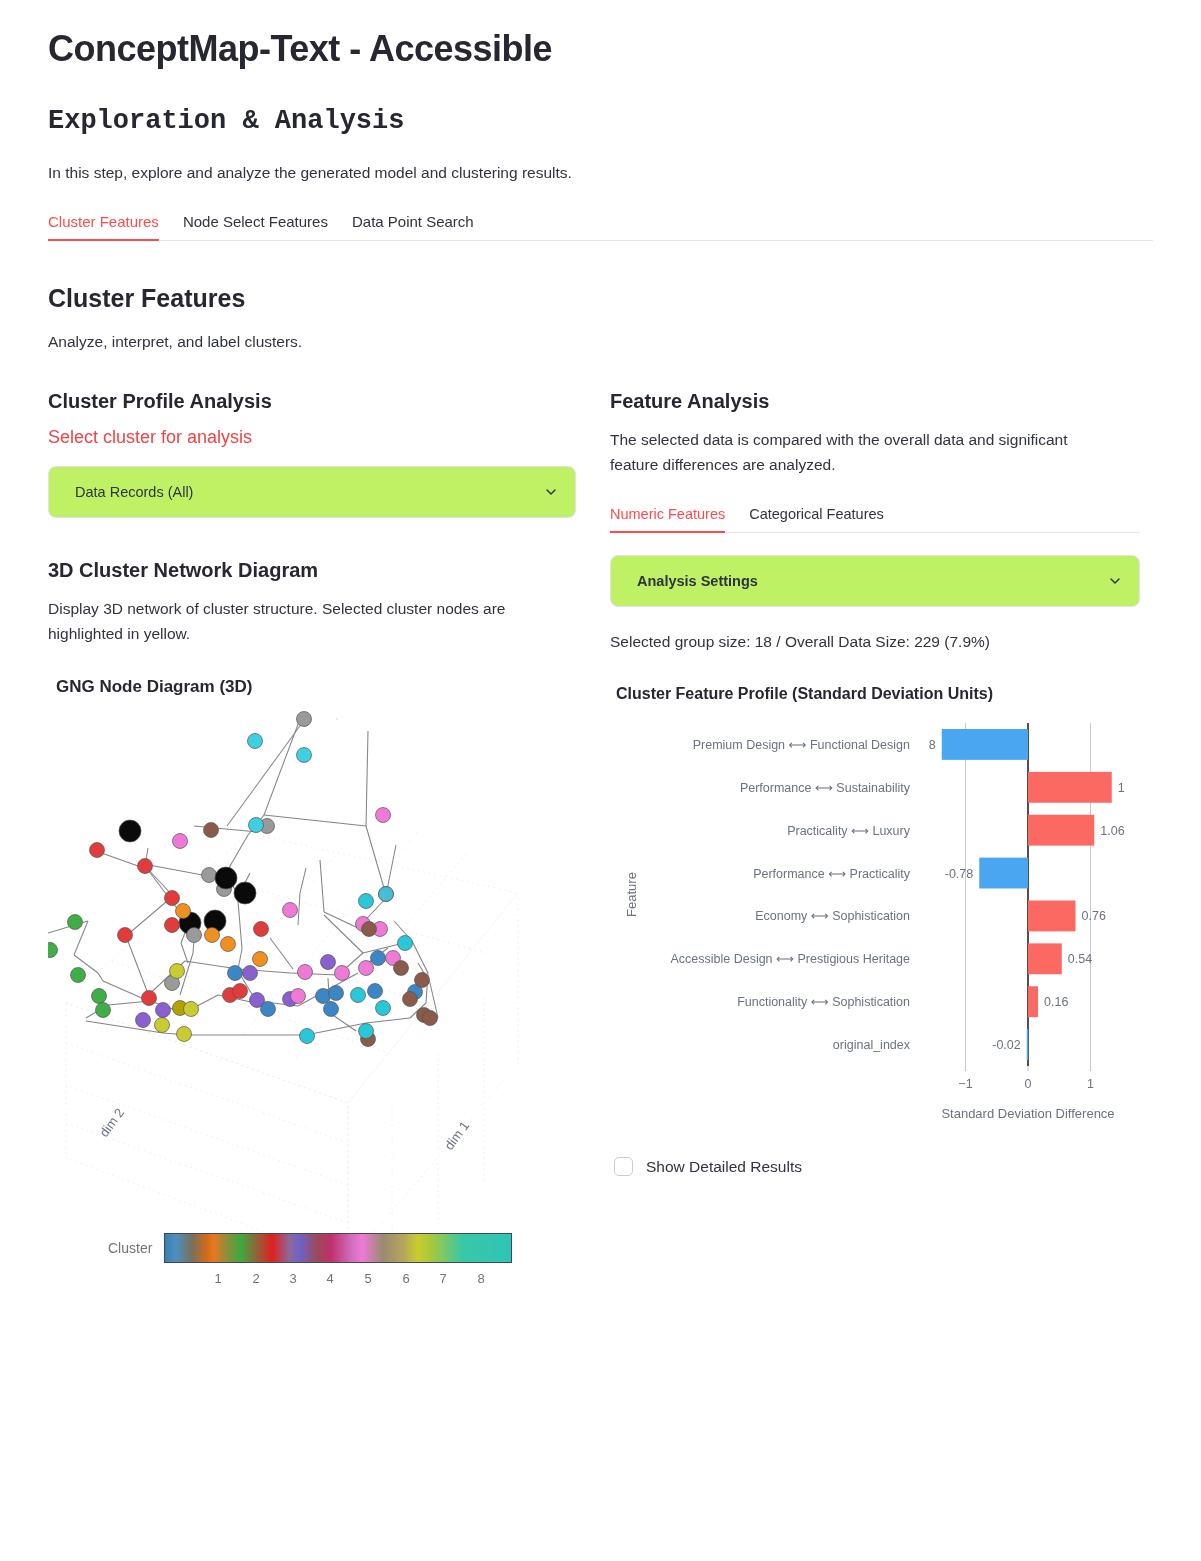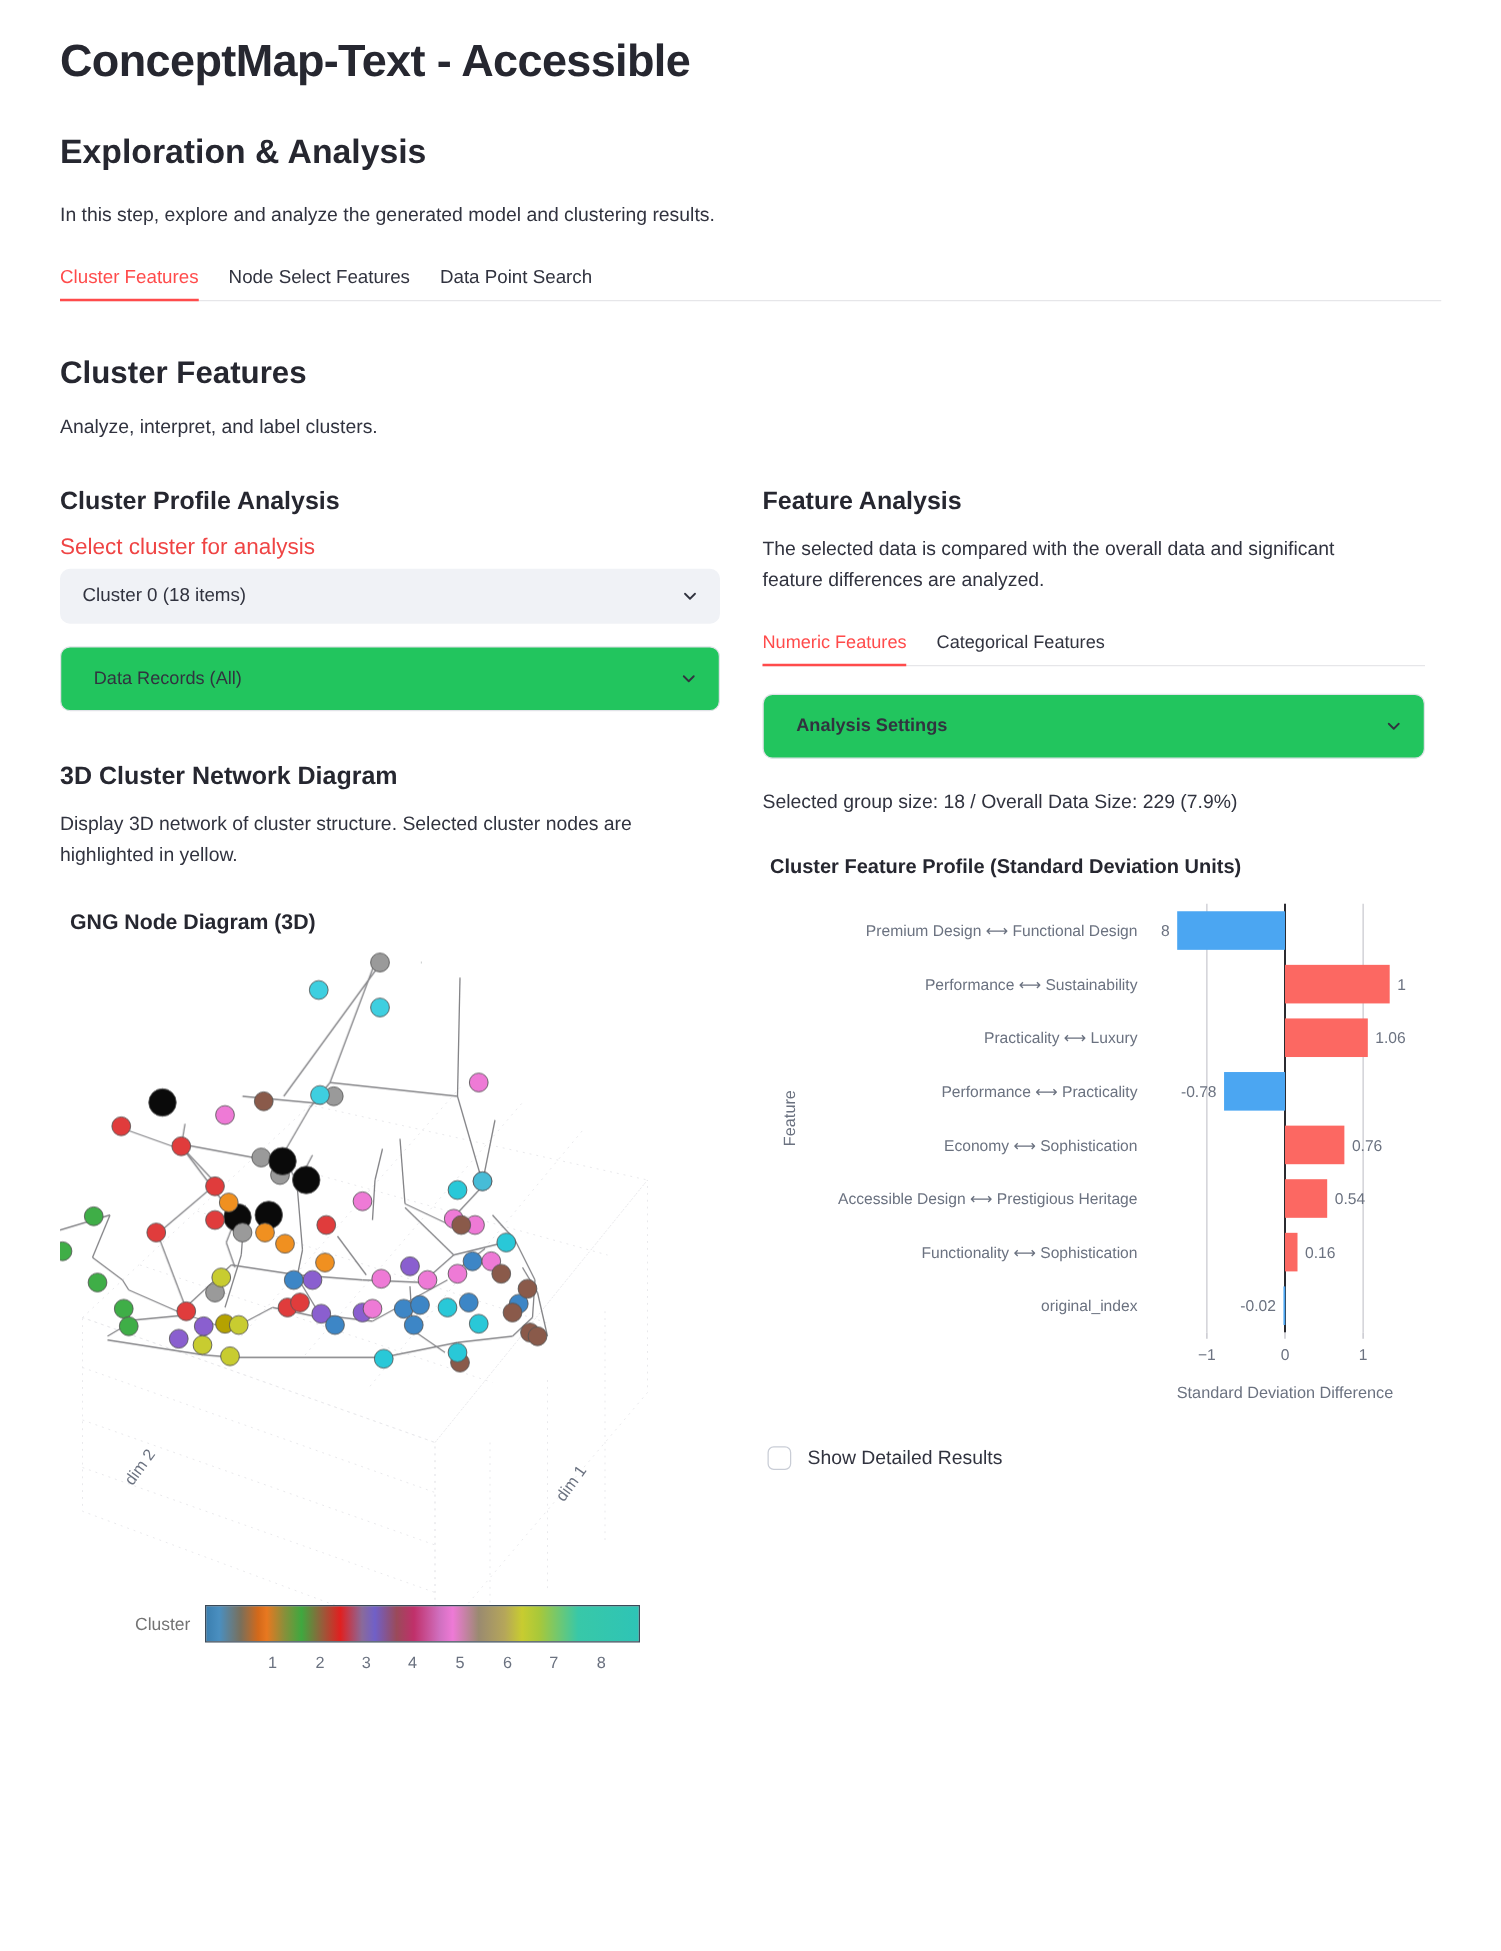--- a/index.html
+++ b/index.html
@@ -11,21 +11,21 @@
     color:#31333F;
     overflow:hidden;
   }
   .page { padding:18px 48px 0 48px; position:relative; width:1201px; }
 
   
   .app-title {
     font-size:36px; font-weight:700; letter-spacing:-0.5px;
     color:#262730; margin:10px 0 36px 0; line-height:1.15;
   }
-  .h2 { font-size:27px; font-weight:700; color:#262730; margin:0 0 22px 0; line-height:1.2;}
+  .h2 { font-size:27px; font-weight:700; color:#262730; margin:0 0 22px 0; line-height:1.2;font-family:Liberation Mono, monospace;}
   .h3 { font-size:25px; font-weight:700; color:#262730; margin:0 0 16px 0; line-height:1.2;}
   .h4 { font-size:20px; font-weight:700; color:#262730; margin:0 0 14px 0; line-height:1.2;}
   .body-text { font-size:15.5px; line-height:1.65; color:#31333F; margin:0; }
 
   
   .tabs { display:flex; gap:24px; align-items:flex-end; margin-top:26px; position:relative; }
   .tabs::after{
     content:""; position:absolute; left:0; right:0; bottom:0;
     height:1px; background:#E6E6E9;
   }
@@ -46,21 +46,21 @@
   .col-right { width:530px; flex:none; }
 
   .field-label { font-size:18px; color:#ef4444; margin:0 0 7px 0; }
 
   .select-filled {
     height:44px; background:#F0F2F6; border-radius:8px;
     display:flex; align-items:center; justify-content:space-between;
     padding:0 16px 0 18px; font-size:15px; color:#31333F; cursor:pointer;
   }
   .expander {
-    height:52px; background:#22c55e; border:1px solid #E1E3E8; border-radius:8px;
+    height:52px; background:#bef264; border:1px solid #E1E3E8; border-radius:8px;
     display:flex; align-items:center; justify-content:space-between;
     padding:0 16px 0 26px; font-size:14.5px; color:#31333F; cursor:pointer;
     margin-top:18px;
   }
   .chev { width:16px; height:16px; flex:none; }
 
   
   .plot-title { font-size:17px; font-weight:700; color:#262730; margin:30px 0 0 8px; }
   .plot-wrap { position:relative; width:528px; height:620px; margin-top:6px; }
   .plot-svg { position:absolute; left:0; top:0; }
@@ -129,26 +129,20 @@
   </div>
 
   <div class="cols">
 
     <div class="col-left">
 
       <h4 class="h4">Cluster Profile Analysis</h4>
 
       <div class="field-label">Select cluster for analysis</div>
 
-      <div class="select-filled">
-        <span>Cluster 0 (18 items)</span>
-        <svg class="chev" viewBox="0 0 24 24">
-          <path d="M6 9l6 6 6-6" fill="none" stroke="#31333F" stroke-width="2.2" stroke-linecap="round" stroke-linejoin="round"></path>
-        </svg>
-      </div>
 
       <div class="expander">
         <span>Data Records (All)</span>
         <svg class="chev" viewBox="0 0 24 24">
           <path d="M6 9l6 6 6-6" fill="none" stroke="#31333F" stroke-width="2.2" stroke-linecap="round" stroke-linejoin="round"></path>
         </svg>
       </div>
 
       <h4 class="h4" style="margin-top:40px;">3D Cluster Network Diagram</h4>
       <p class="body-text">Display 3D network of cluster structure. Selected cluster nodes are highlighted in yellow.</p>

